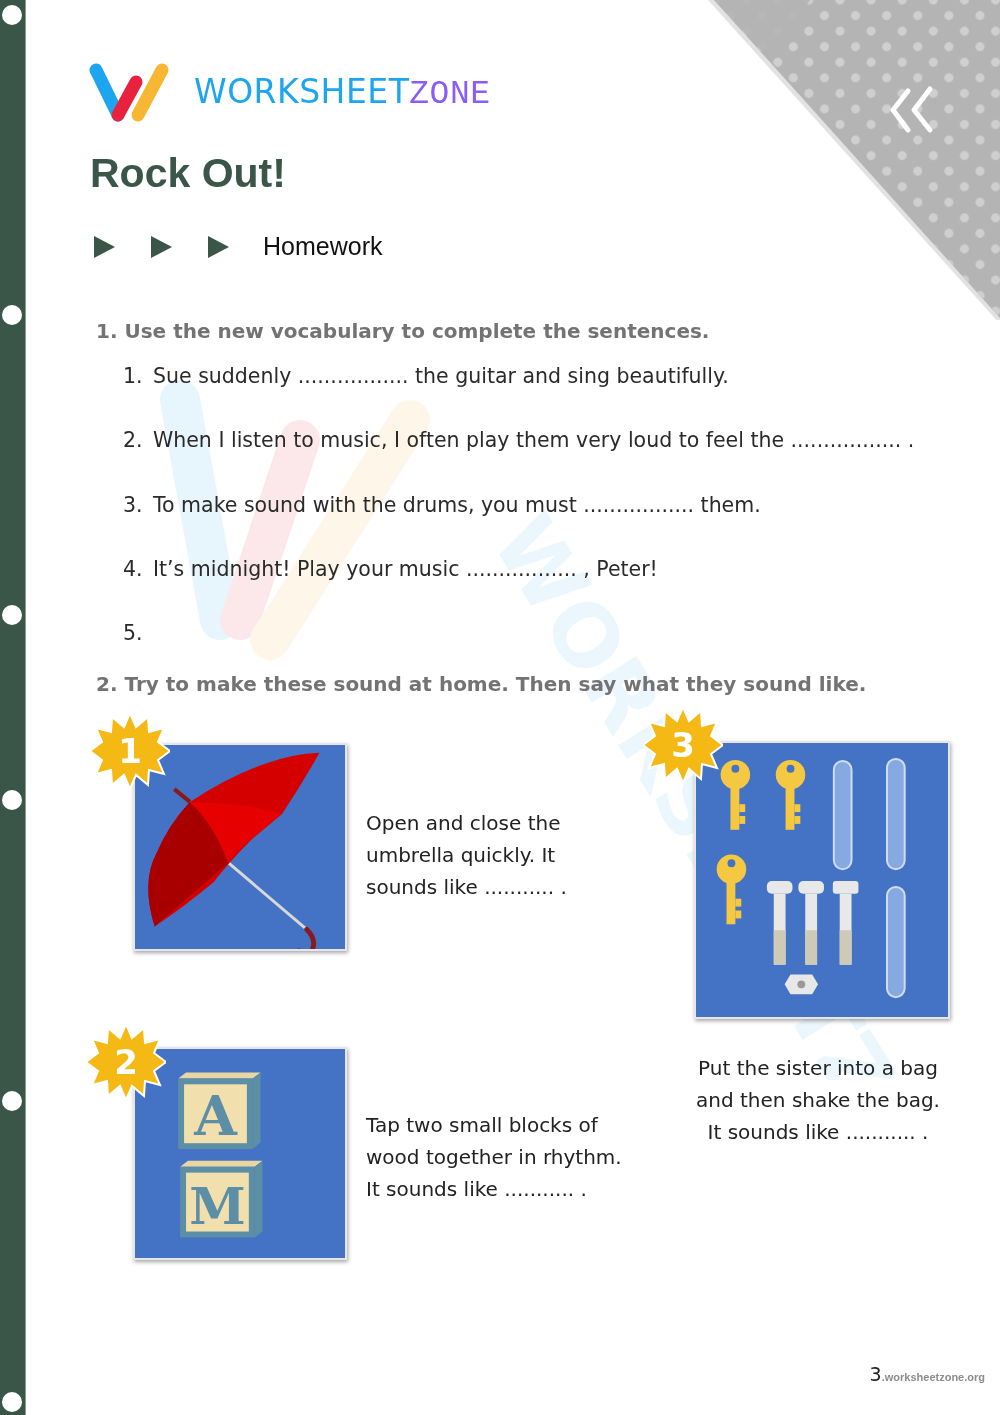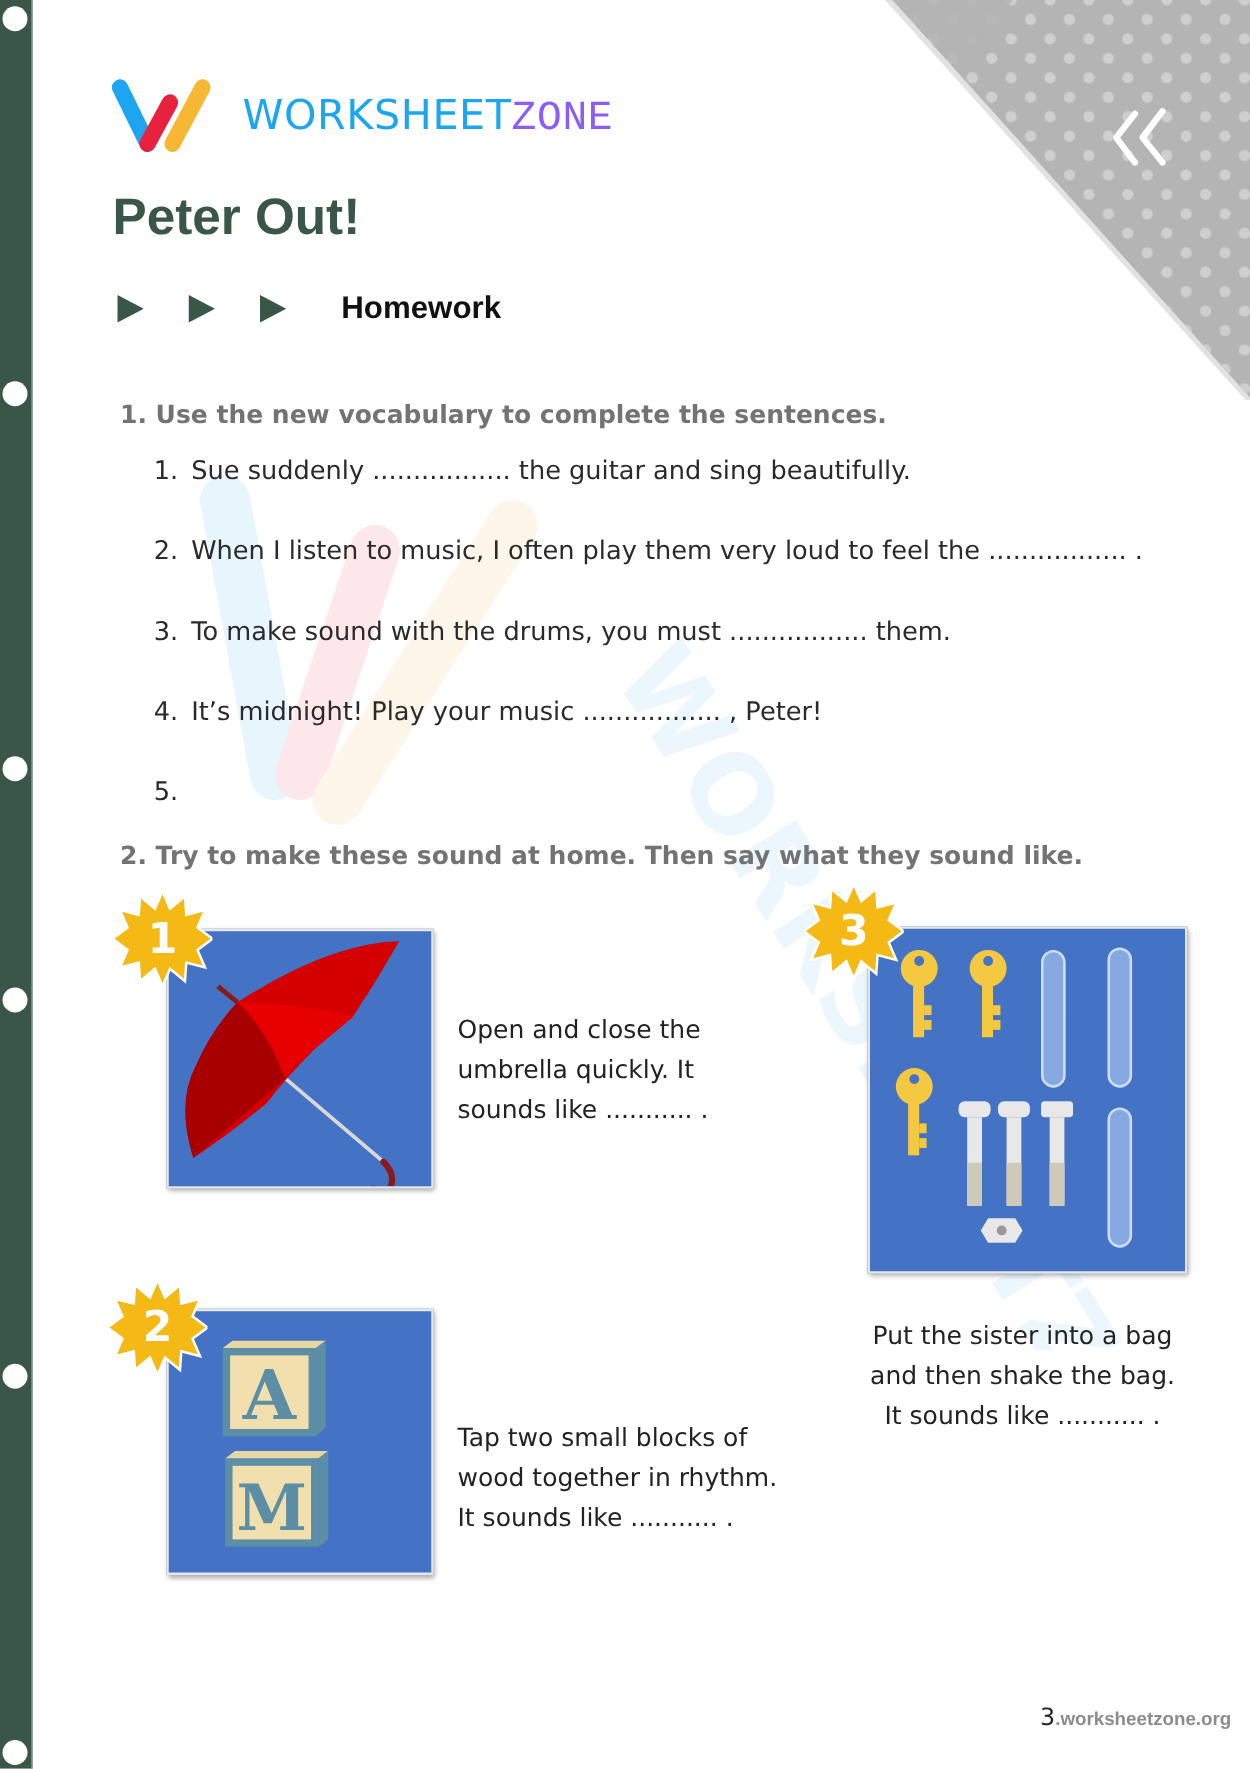--- a/index.html
+++ b/index.html
@@ -15,41 +15,41 @@
   .logo { position: absolute; left: 88px; top: 60px; height: 64px; display: flex; align-items: center; }
   .logo-mark { width: 86px; height: 64px; }
   .logo-text { margin-left: 20px; font-family: "DejaVu Sans", sans-serif; font-size: 33px; letter-spacing: 0.5px; font-weight: normal; }
   .logo-text .a { color: #1ea5f0; }
   .logo-text .b { color: #8b5cf6; font-family: Liberation Mono, monospace; }
 
   .title { position: absolute; left: 90px; top: 150px; font-family: "Liberation Sans", sans-serif; font-weight: bold; font-size: 41px; color: #3a5649; }
 
   .subhead { position: absolute; left: 94px; top: 232px; display: flex; align-items: center; }
   .tri { width: 0; height: 0; border-top: 11px solid transparent; border-bottom: 11px solid transparent; border-left: 21px solid #3a5649; margin-right: 36px; }
-  .subhead-label { font-family: "Liberation Sans", sans-serif; font-weight: bold; font-size: 25px; color: #111; margin-left: 10px; }
+  .subhead-label { font-family: "Liberation Sans", sans-serif; font-weight: normal; font-size: 25px; color: #111; margin-left: 0; }
 
   .watermark { position: absolute; left: 160px; top: 380px; width: 800px; height: 700px; pointer-events: none; }
 
   .q-head { position: absolute; left: 96px; font-family: "DejaVu Sans", sans-serif; font-weight: bold; font-size: 20px; color: #737373; white-space: nowrap; }
   .q-list { position: absolute; left: 123px; top: 364px; list-style: none; }
   .q-item { font-family: "DejaVu Sans", sans-serif; font-size: 20.5px; color: #2a2a2a; height: 64.3px; white-space: nowrap; display: flex; }
   .q-num { display: inline-block; width: 30px; }
 
   .card-img { position: absolute; background: #4472c4; border: 2px solid #e6e6e6; box-shadow: 1px 2px 4px rgba(0,0,0,0.35); overflow: hidden; }
   .card-img svg { display: block; width: 100%; height: 100%; }
   .badge { position: absolute; width: 80px; height: 80px; }
   .badge svg { position: absolute; left: 0; top: 0; }
   .badge-num { position: absolute; left: 0; top: 0; width: 80px; height: 80px; line-height: 80px; text-align: center; color: #fff; font-family: "DejaVu Sans", sans-serif; font-weight: bold; font-size: 34px; }
 
   .card-text { position: absolute; font-family: "DejaVu Sans", sans-serif; font-size: 20px; line-height: 32px; color: #222; }
   .card-text.center { text-align: center; }
 
   .footer { position: absolute; right: 15px; top: 1363px; display: flex; align-items: baseline; }
   .page-num { font-family: "DejaVu Sans", sans-serif; font-size: 19px; color: #222; }
-  .site { font-family: "Liberation Sans", sans-serif; font-weight: bold; font-size: 15px; color: #8c8c8c; }
+  .site { font-family: "Liberation Sans", sans-serif; font-weight: bold; font-size: 11px; color: #8c8c8c; }
 </style>
 </head>
 <body>
 
 <div class="binder">
   <div class="hole" style="top:5px"></div>
   <div class="hole" style="top:305px"></div>
   <div class="hole" style="top:605px"></div>
   <div class="hole" style="top:790px"></div>
   <div class="hole" style="top:1091px"></div>
@@ -81,21 +81,21 @@
   <svg class="logo-mark" viewBox="0 0 86 64">
     <line x1="8" y1="10" x2="30" y2="55" stroke="#1ea5f0" stroke-width="13" stroke-linecap="round"></line>
     <line x1="48" y1="22" x2="30" y2="55" stroke="#e8213f" stroke-width="13" stroke-linecap="round"></line>
     <line x1="74" y1="10" x2="50" y2="55" stroke="#f7b733" stroke-width="13" stroke-linecap="round"></line>
   </svg>
   <div class="logo-text">
     <span class="a">WORKSHEET</span><span class="b">ZONE</span>
   </div>
 </div>
 
-<div class="title">Peter Out!</div>
+<div class="title">Rock Out!</div>
 
 <div class="subhead">
   <span class="tri"></span>
   <span class="tri"></span>
   <span class="tri" style="margin-right:34px"></span>
   <span class="subhead-label">Homework</span>
 </div>
 
 <svg class="watermark" viewBox="0 0 800 700">
   <g opacity="0.10">
@@ -170,21 +170,21 @@
       <text x="84" y="178" text-anchor="middle" font-family="DejaVu Serif, serif" font-weight="bold" font-size="52" fill="#5c8fa6">M</text>
     </g>
   </svg>
 </div>
 <div class="badge" style="left:86px; top:1022px;">
   <svg width="80" height="80" viewBox="0 0 80 80">
     <polygon points="40,2 46,16 58,6 59,21 74,17 68,31 80,40 68,49 74,63 59,59 58,74 46,64 40,78 34,64 22,74 21,59 6,63 12,49 0,40 12,31 6,17 21,21 22,6 34,16" fill="#f5b915" stroke="#ffffff" stroke-width="2"></polygon>
   </svg>
   <div class="badge-num">2</div>
 </div>
-<div class="card-text" style="left:366px; top:1109px;margin-top:25px;">
+<div class="card-text" style="left:366px; top:1109px;">
   <div>Tap two small blocks of</div>
   <div>wood together in rhythm.</div>
   <div>It sounds like ........... .</div>
 </div>
 
 <div class="card-img" style="left:694px; top:741px; width:256px; height:278px;">
   <svg viewBox="0 0 256 278">
     <g fill="#f5c842">
       <circle cx="40" cy="32" r="15"></circle>
         <rect x="35" y="40" width="9" height="48"></rect>

